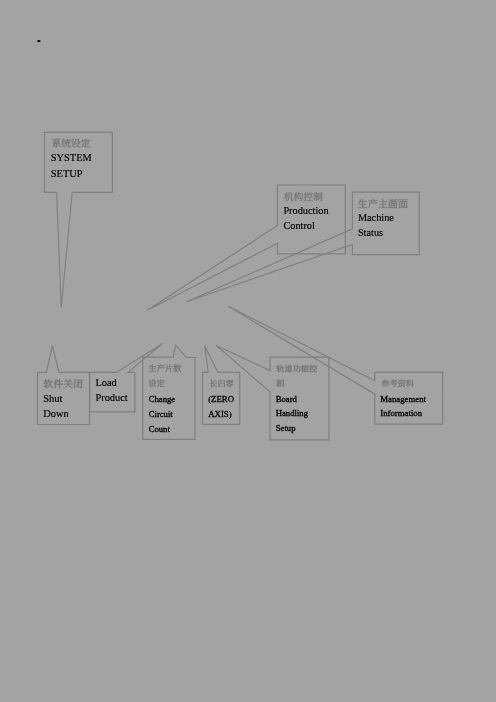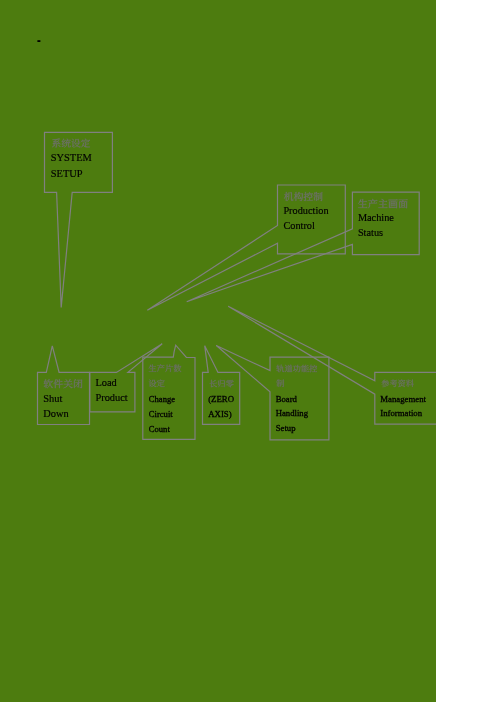--- a/index.html
+++ b/index.html
@@ -1,20 +1,20 @@
 <!DOCTYPE html>
 <html><head>
 <meta charset="utf-8">
 <title>Callout Diagram</title>
 <style>
   html, body { margin:0; padding:0; background:#ffffff; }
   body { width:496px; height:702px; overflow:hidden;
          font-family:"Liberation Serif", serif;
          -webkit-font-smoothing:antialiased; }
-  #page { position:relative; width:436px; height:702px; background:#4d7c0f; overflow:hidden; }
+  #page { position:relative; width:496px; height:702px; background:#a3a3a3; overflow:hidden; }
   #sheet { position:absolute; left:0; top:0; display:block; }
   .callout-outline { fill:none; stroke:#808080; stroke-width:1.2; stroke-linejoin:miter; shape-rendering:geometricPrecision; }
   .cjk-glyph { stroke-width:3; }
   .latin-line { font-family:"Liberation Serif", serif; font-size:10px; font-weight:normal; fill:#000000;
                 stroke:#000000; stroke-width:0.16; paint-order:stroke fill; }
   .latin-line.sm { stroke-width:0.3; }
   .stray-mark { fill:#000000; }
 </style>
 </head>
 <body>

